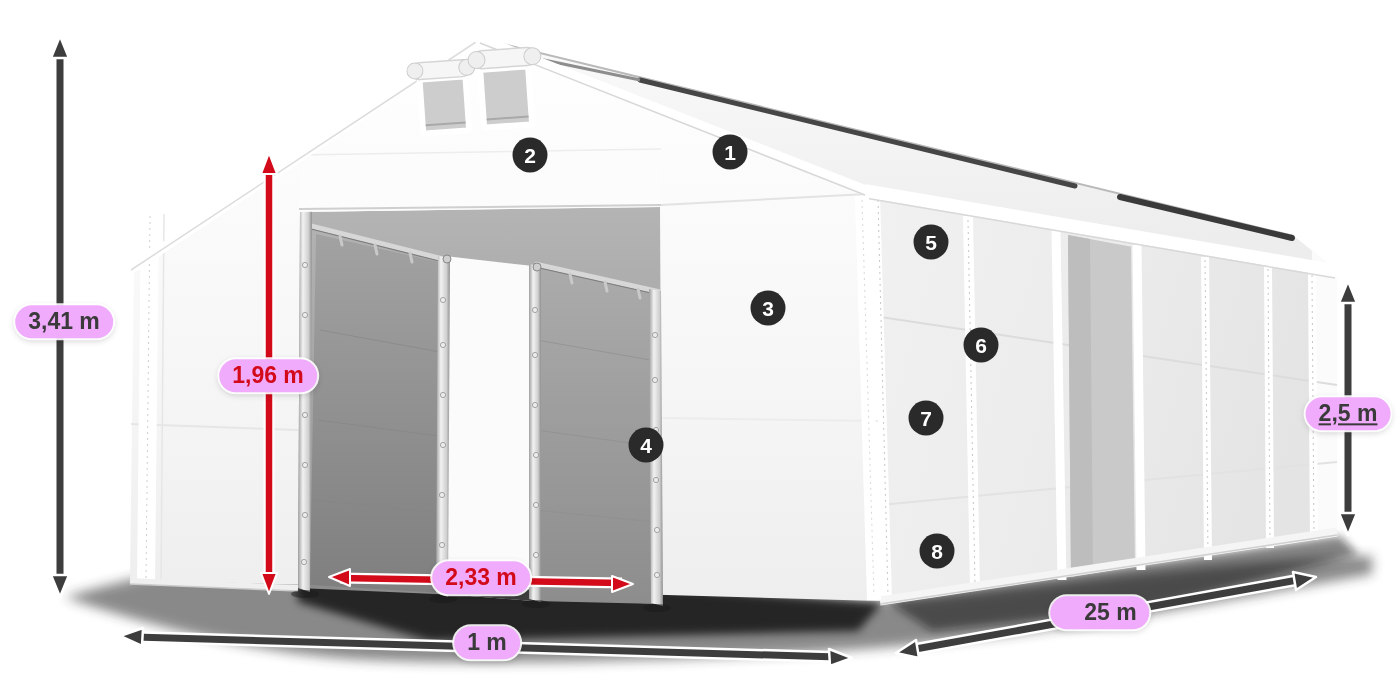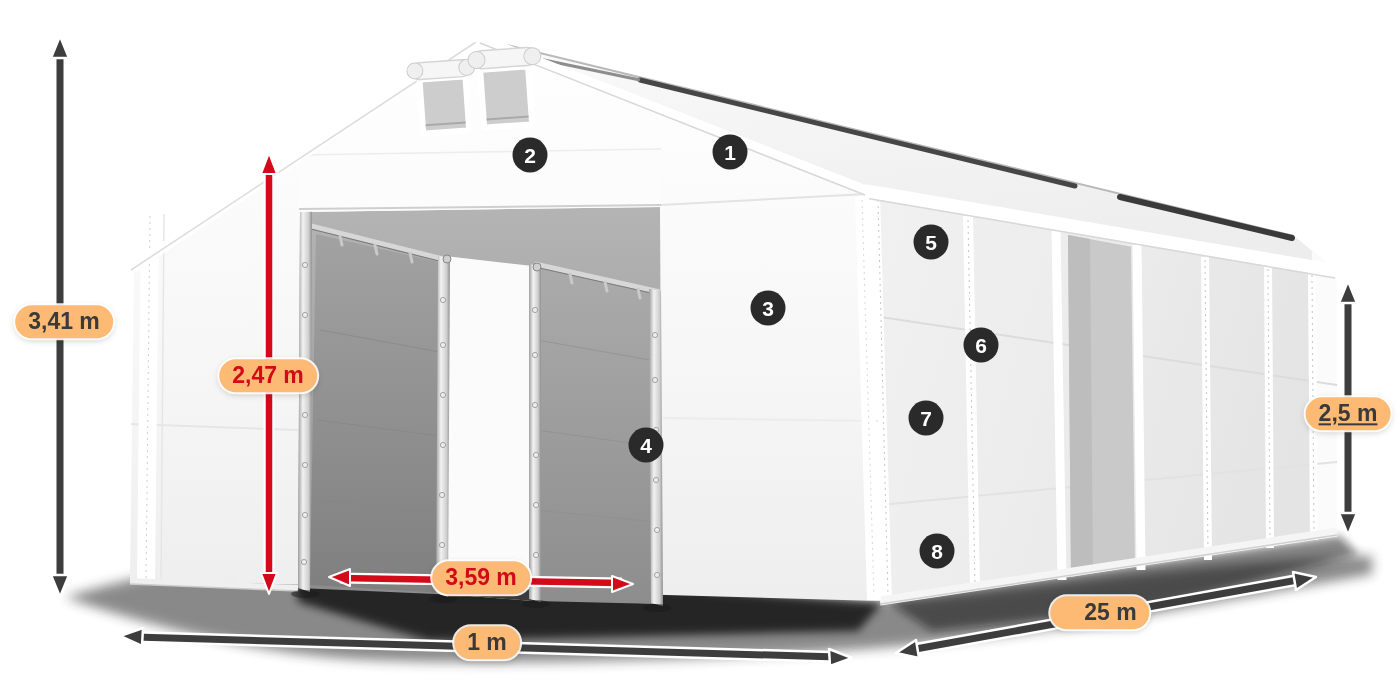--- a/index.html
+++ b/index.html
@@ -1,19 +1,19 @@
 <!DOCTYPE html>
 <html><head>
 <meta charset="utf-8">
 <style>
   html,body{margin:0;padding:0;background:#fff;}
   .stage{position:relative;width:1400px;height:700px;background:#ffffff;overflow:hidden;
          font-family:"Liberation Sans",sans-serif;}
   .stage svg{position:absolute;left:0;top:0;}
-  .pill{position:absolute;transform:translate(-50%,-50%);background:#fdba74;border-radius:18px;
+  .pill{position:absolute;transform:translate(-50%,-50%);background:#f0abfc;border-radius:18px;
         padding:4px 13px;font-weight:bold;font-size:23px;color:#3a3a3a;white-space:nowrap;
         box-shadow:0 0 0 2px rgba(255,255,255,.9),0 2px 7px rgba(0,0,0,.22);z-index:5;line-height:1.1;}
   .pill.red{color:#d20a1a;}
   .badge{position:absolute;transform:translate(-50%,-50%);width:35px;height:35px;border-radius:50%;
          background:#2a2a2a;color:#fff;font-weight:bold;font-size:21px;display:flex;
          align-items:center;justify-content:center;z-index:4;}
 </style>
 </head>
 <body>
 
@@ -269,22 +269,22 @@
 
   <g>
     <path d="M1348,296 L1348,520" stroke="#ffffff" stroke-width="12" fill="none"></path>
     <path d="M1348,296 L1348,520" stroke="#3d3d3d" stroke-width="7" fill="none"></path>
     <polygon points="1348,281 1339,303 1357,303" fill="#3d3d3d" stroke="#ffffff" stroke-width="2.5" stroke-linejoin="round"></polygon>
     <polygon points="1348,535 1339,513 1357,513" fill="#3d3d3d" stroke="#ffffff" stroke-width="2.5" stroke-linejoin="round"></polygon>
   </g>
 </svg>
 
 <div class="pill" style="left:64px;top:322px;">3,41 m</div>
-<div class="pill red" style="left:268px;top:376px;">2,47 m</div>
-<div class="pill red" style="left:481px;top:578px;">3,59 m</div>
+<div class="pill red" style="left:268px;top:376px;">1,96 m</div>
+<div class="pill red" style="left:481px;top:578px;">2,33 m</div>
 <div class="pill" style="left:487px;top:643px;">1 m</div>
 <div class="pill" style="left:1100px;top:613px;padding-left:34px;">25 m</div>
 <div class="pill" style="left:1348px;top:414px;text-decoration:underline;">2,5 m</div>
 
 <div class="badge" style="left:730px;top:152px;">1</div>
 <div class="badge" style="left:530px;top:155px;">2</div>
 <div class="badge" style="left:768px;top:308px;">3</div>
 <div class="badge" style="left:646px;top:445px;">4</div>
 <div class="badge" style="left:931px;top:242px;">5</div>
 <div class="badge" style="left:981px;top:345px;">6</div>

